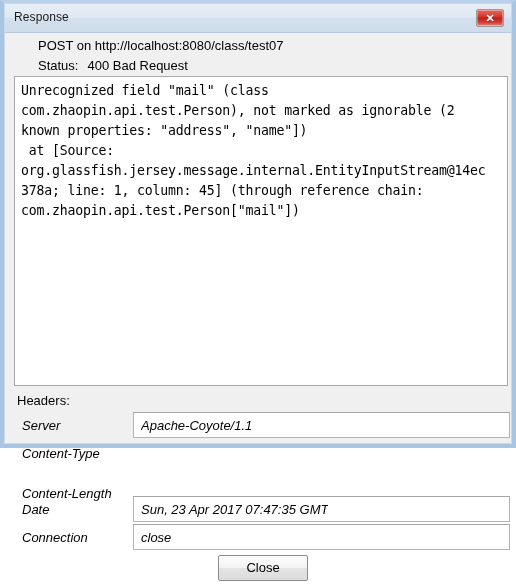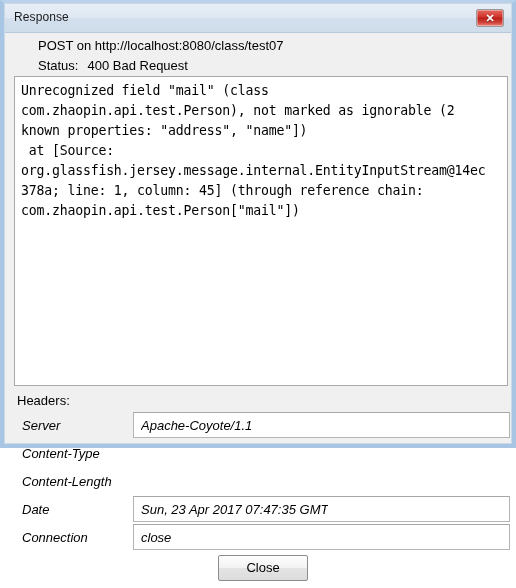--- a/index.html
+++ b/index.html
@@ -228,21 +228,21 @@
       <div class="hlabel">Server</div>
       <div class="hfield">
         <div class="hvalue">Apache-Coyote/1.1</div>
       </div>
     </div>
 
     <div class="hrow" style="top:436px;">
       <div class="hlabel">Content-Type</div>
     </div>
 
-    <div class="hrow" style="top:464px;">
+    <div class="hrow" style="top:476px;">
       <div class="hlabel">Content-Length</div>
     </div>
 
     <div class="hrow" style="top:492px;">
       <div class="hlabel">Date</div>
       <div class="hfield">
         <div class="hvalue">Sun, 23 Apr 2017 07:47:35 GMT</div>
       </div>
     </div>
 

